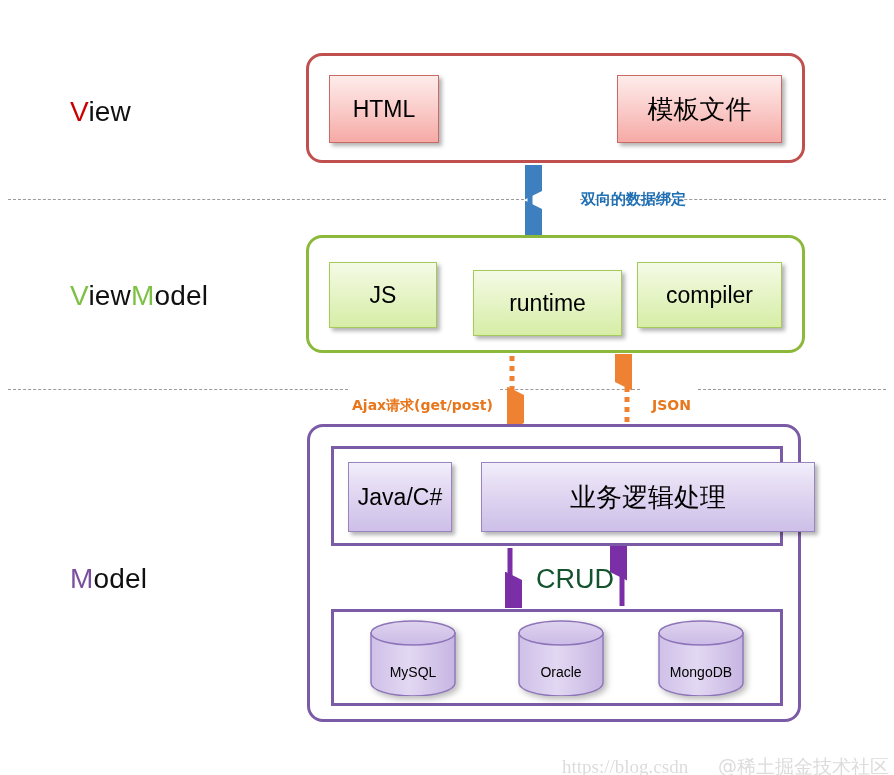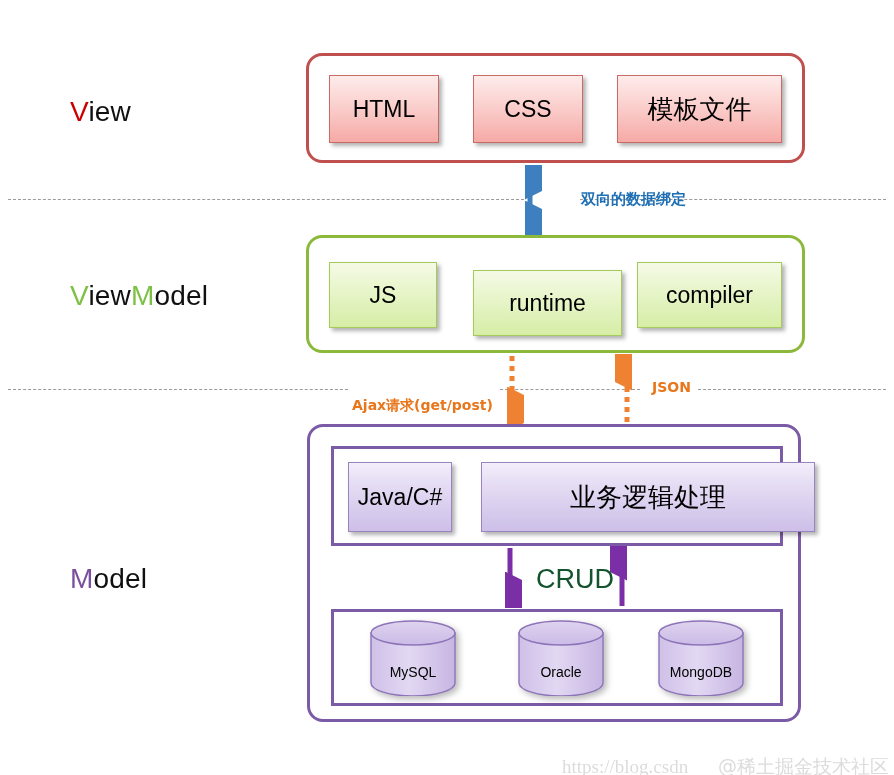--- a/index.html
+++ b/index.html
@@ -142,23 +142,20 @@
 
   <div class="row-title" style="left:70px; top:98px;">
     <span class="accent-red">V</span><span>iew</span>
   </div>
 
   <div class="section-box section-view" style="left:306px; top:53px; width:499px; height:110px;"></div>
 
   <div class="item-box item-red" style="left:329px; top:75px; width:110px; height:68px;">
     <span class="lbl-latin">HTML</span>
   </div>
-  <div class="item-box item-red" style="left:473px; top:75px; width:110px; height:68px;">
-    <span class="lbl-latin">CSS</span>
-  </div>
   <div class="item-box item-red" style="left:617px; top:75px; width:165px; height:68px;">
     <span class="lbl-cjk">模板文件</span>
   </div>
 
   <svg class="arrow-layer" style="left:518px; top:165px;" width="24" height="70" viewBox="0 0 24 70">
     <defs>
       <marker id="blueUp" markerWidth="9" markerHeight="9" refX="4.5" refY="8" orient="auto" markerUnits="strokeWidth">
         <path d="M4.5,0 L9,9 L0,9 Z" fill="#3d7fbf"></path>
       </marker>
       <marker id="blueDown" markerWidth="9" markerHeight="9" refX="4.5" refY="8" orient="auto" markerUnits="strokeWidth">
@@ -198,21 +195,21 @@
   <svg class="arrow-layer" style="left:615px; top:354px;" width="24" height="70" viewBox="0 0 24 70">
     <defs>
       <marker id="orangeUp" markerWidth="9" markerHeight="9" refX="4.5" refY="8" orient="auto" markerUnits="strokeWidth">
         <path d="M4.5,0 L9,9 L0,9 Z" fill="#ef8232"></path>
       </marker>
     </defs>
     <line x1="12" y1="68" x2="12" y2="14" stroke="#ef8232" stroke-width="5" stroke-dasharray="5 5" marker-end="url(#orangeUp)"></line>
   </svg>
 
   <div class="conn-label conn-orange" style="left:352px; top:382px;">Ajax请求(get/post)</div>
-  <div class="conn-label conn-orange" style="left:652px; top:364px;">JSON</div>
+  <div class="conn-label conn-orange" style="left:652px; top:382px;">JSON</div>
 
   <div class="row-title" style="left:70px; top:565px;">
     <span class="accent-purple">M</span><span>odel</span>
   </div>
 
   <div class="section-box section-model" style="left:307px; top:424px; width:494px; height:298px;"></div>
 
   <div class="subframe" style="left:331px; top:446px; width:452px; height:100px;"></div>
 
   <div class="item-box item-purple" style="left:348px; top:462px; width:104px; height:70px;">

